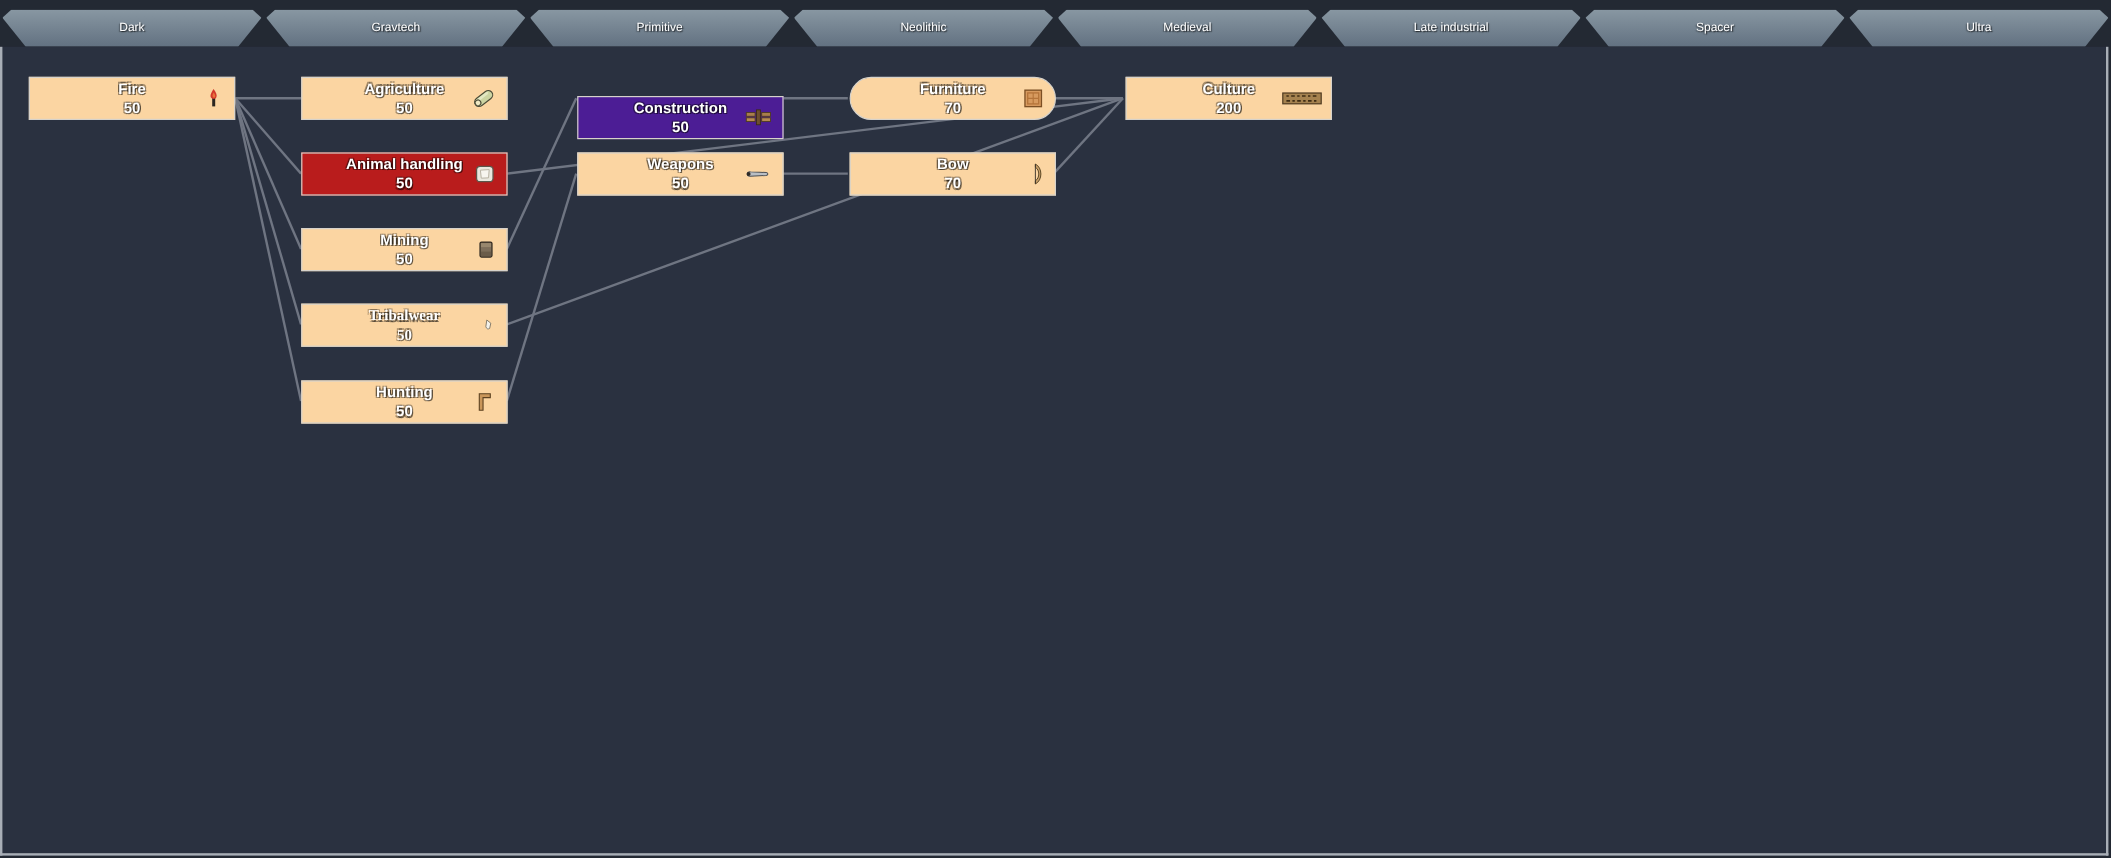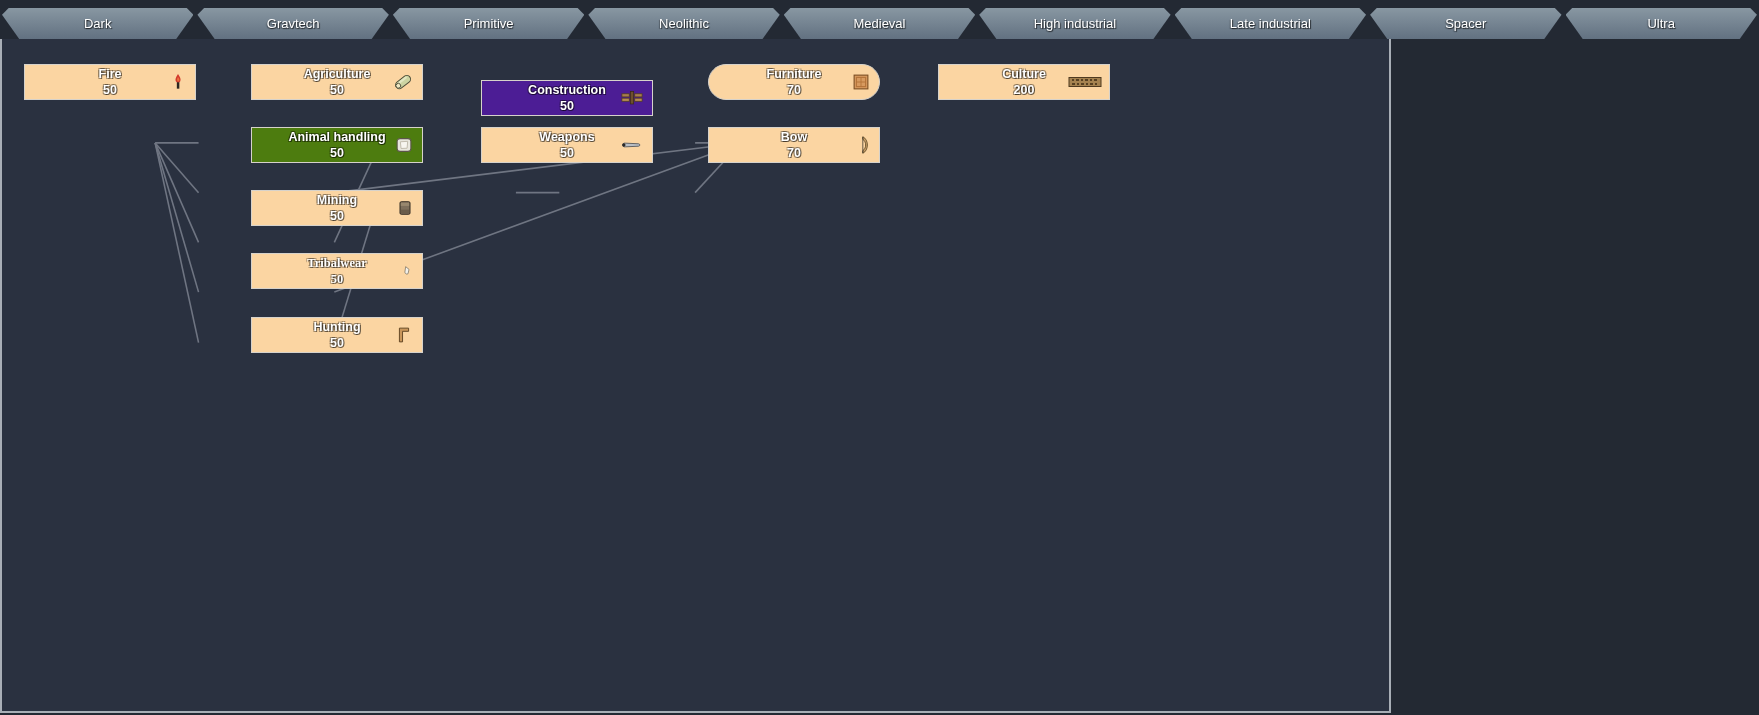--- a/index.html
+++ b/index.html
@@ -5,24 +5,24 @@
   html,body{margin:0;padding:0;background:#232933;width:1759px;height:715px;overflow:hidden;
     font-family:"Liberation Sans", sans-serif;}
   #stage{position:relative;width:1759px;height:715px;background:#232933;}
   
   #tabbar{position:absolute;left:0;top:8px;width:1759px;height:31px;display:flex;}
   .tab-slot{flex:1 1 0;position:relative;}
   .tab{position:absolute;left:2px;right:2px;top:0;bottom:0;
     background:linear-gradient(#8897a2,#627181);
     clip-path:polygon(0% 22%,3.5% 0%,96.5% 0%,100% 22%,91% 100%,9% 100%);
     display:flex;align-items:center;justify-content:center;cursor:pointer;}
-  .tab-label{color:#ffffff;font-size:13px;
+  .tab-label{color:#ffffff;font-size:10px;
     text-shadow:1px 1px 1px rgba(0,0,0,.65), -1px 1px 1px rgba(0,0,0,.3);}
   
-  #tree-area{position:absolute;left:0;top:39px;width:1391px;height:674px;
+  #tree-area{position:absolute;left:0;top:39px;width:1757px;height:674px;
     background:#2a3140;border-left:2px solid #a8aeb6;border-right:2px solid #a8aeb6;
     border-bottom:2px solid #a8aeb6;box-sizing:border-box;}
   #edges{position:absolute;left:0;top:0;width:100%;height:100%;}
   .tech-node{position:absolute;box-sizing:border-box;border:1px solid #d6d2cb;
     cursor:pointer;}
   .node-text{position:absolute;left:0;right:0;top:1px;text-align:center;color:#fff;
     font-size:12.5px;font-weight:bold;line-height:16px;
     text-shadow:1px 1px 0 rgba(0,0,0,.55),-1px 1px 0 rgba(0,0,0,.35),1px -1px 0 rgba(0,0,0,.35),-1px -1px 0 rgba(0,0,0,.35);}
   .node-icon{position:absolute;right:7px;top:50%;transform:translateY(-50%);
     display:flex;align-items:center;}
@@ -48,25 +48,20 @@
         </div>
       </div>
       <div class="tab-slot">
         <div class="tab">
           <span class="tab-label">Neolithic</span>
         </div>
       </div>
       <div class="tab-slot">
         <div class="tab">
           <span class="tab-label">Medieval</span>
-        </div>
-      </div>
-      <div class="tab-slot">
-        <div class="tab">
-          <span class="tab-label">High industrial</span>
         </div>
       </div>
       <div class="tab-slot">
         <div class="tab">
           <span class="tab-label">Late industrial</span>
         </div>
       </div>
       <div class="tab-slot">
         <div class="tab">
           <span class="tab-label">Spacer</span>
@@ -115,21 +110,21 @@
         <span class="node-icon">
           <svg width="24" height="24" viewBox="0 0 24 24">
             <g transform="rotate(-38 12 12)">
               <rect x="3.5" y="8.4" width="17" height="7.4" rx="3.7" fill="#ccd4a2" stroke="#4c4c38" stroke-width="1"></rect>
               <rect x="6" y="9.2" width="12" height="2.2" rx="1.1" fill="#e2e7c2"></rect>
               <circle cx="6" cy="12.1" r="2.4" fill="#efe9c4" stroke="#4c4c38" stroke-width="0.9"></circle>
             </g>
           </svg>
         </span>
       </div>
-      <div class="tech-node" style="left: 249px; top: 88px; width: 172px; height: 36px; background: #4d7c0f;">
+      <div class="tech-node" style="left: 249px; top: 88px; width: 172px; height: 36px; background: #b91c1c;">
         <div class="node-text">
           <div>Animal handling</div>
           <div>50</div>
         </div>
         <span class="node-icon">
           <svg width="22" height="22" viewBox="0 0 24 24">
             <rect x="4.5" y="5" width="15" height="14" rx="3.2" fill="#e9e7de" stroke="#5c564a" stroke-width="1.2"></rect>
             <path d="M8 8.5 L16 8 L15.4 15.5 L8.8 15.8 Z" fill="#f7f5ef" stroke="#b7b1a2" stroke-width="0.9"></path>
           </svg>
         </span>

